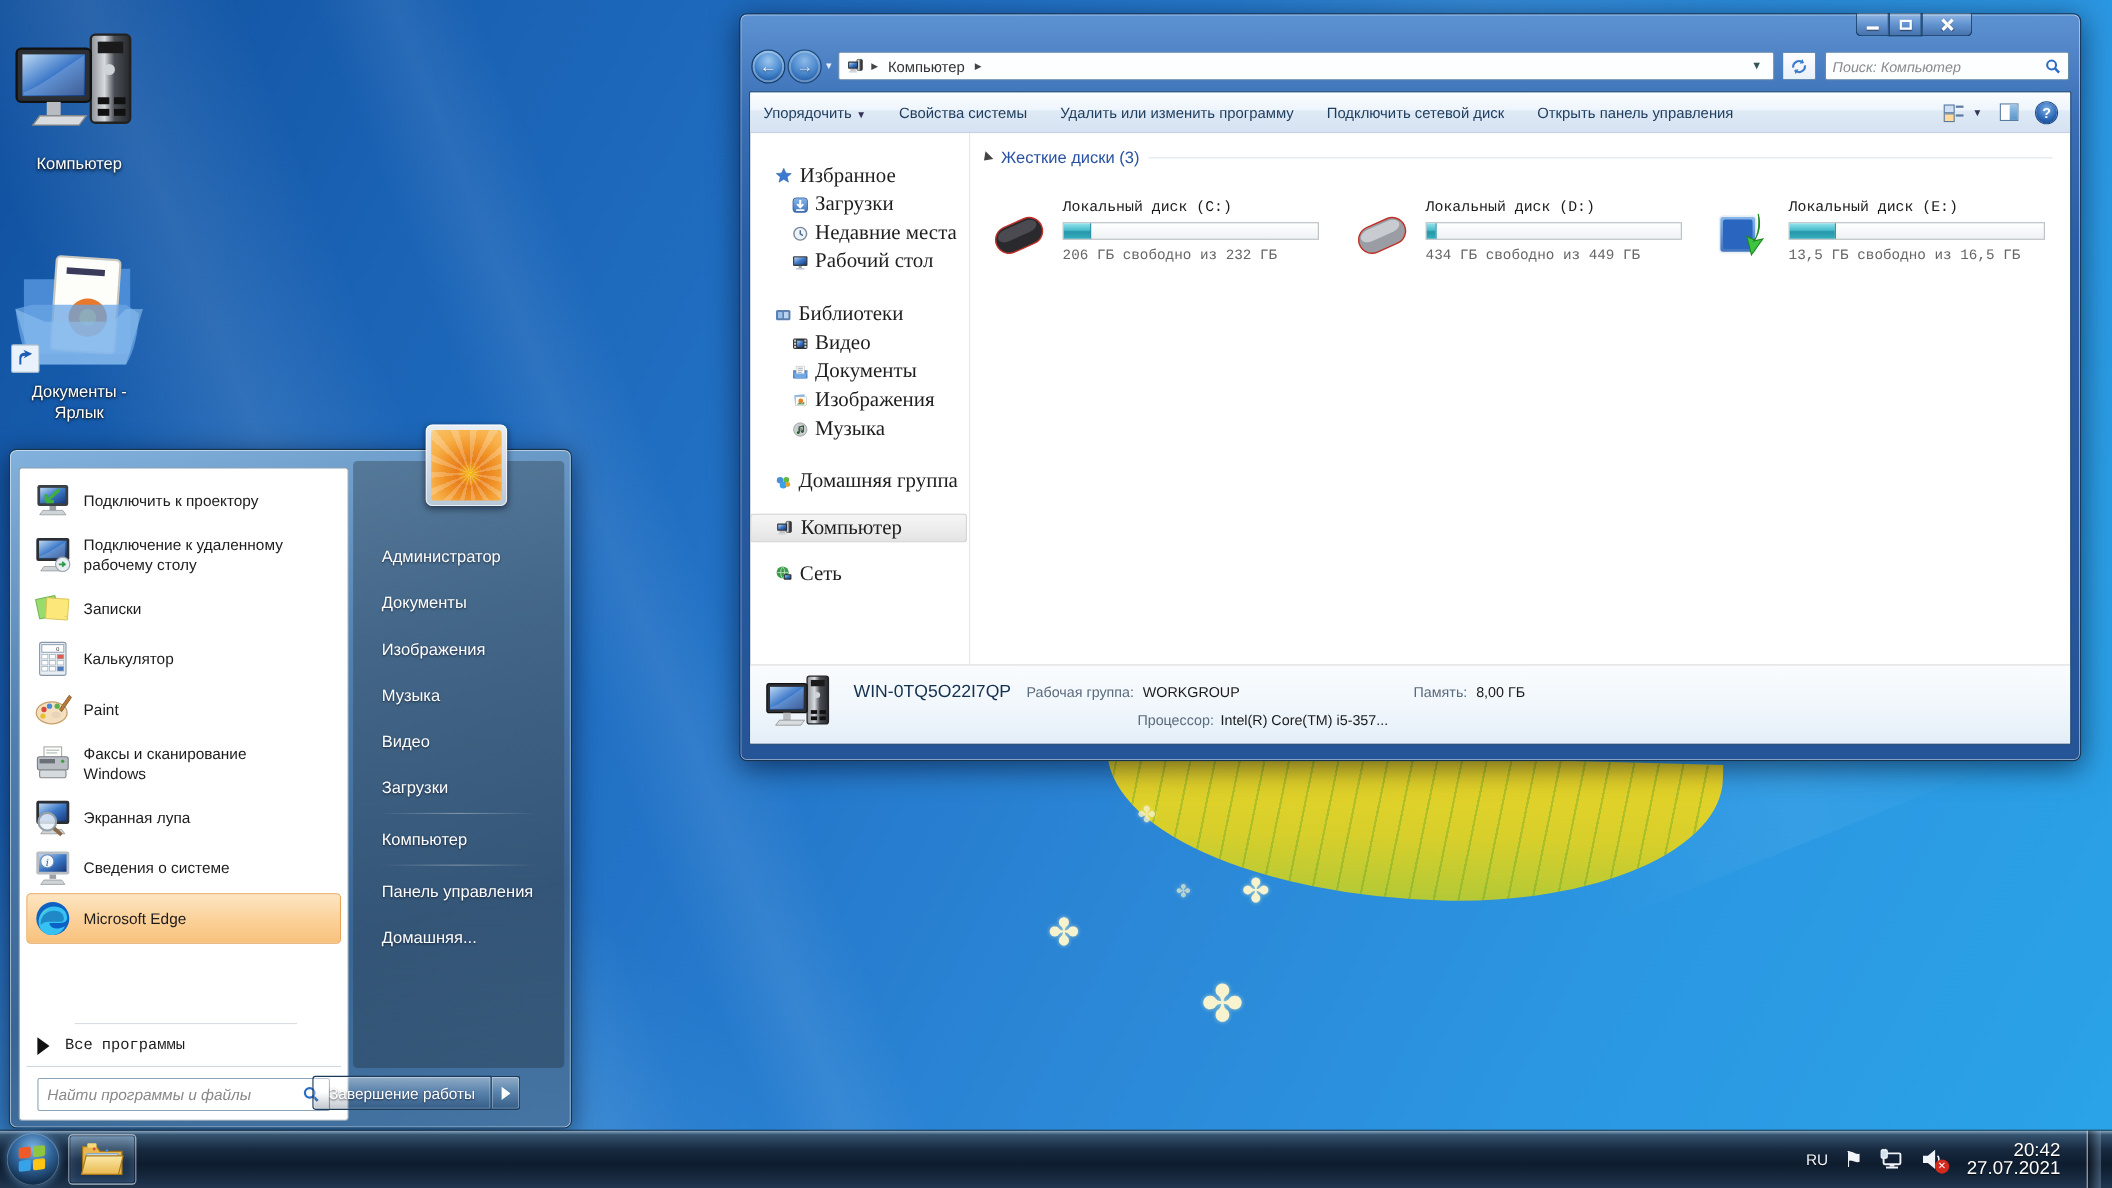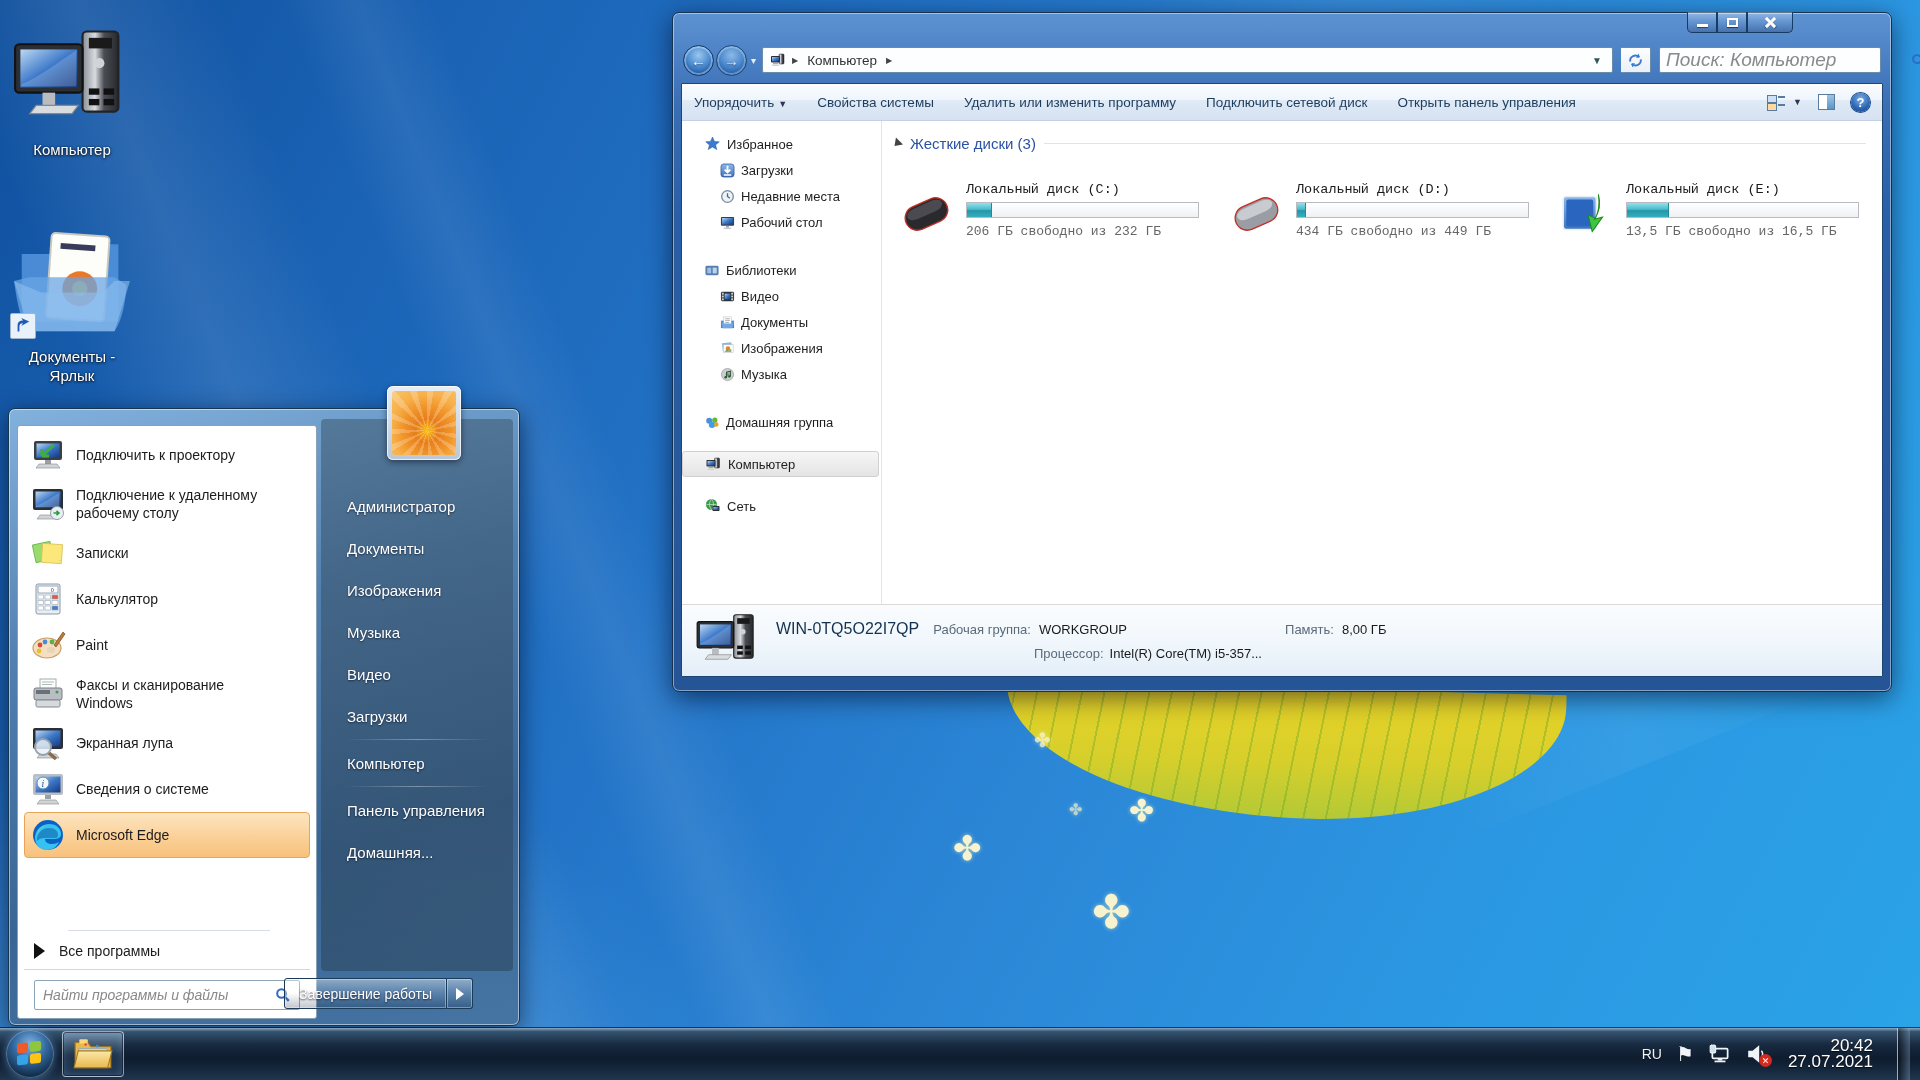--- a/index.html
+++ b/index.html
@@ -59,21 +59,21 @@
   .addr { flex:1; height:26px; background:#fdfeff; border:1px solid #6a8cac; border-radius:2px;
     display:flex; align-items:center; padding:0 2px 0 6px; gap:5px; }
   .addr .crumbtxt { font-size:13.5px; color:#333; padding:0 4px; cursor:pointer; }
   .crumb-arr { font-size:8px; color:#444; cursor:pointer; }
   .addr .spacer { flex:1; }
   .addr-caret { font-size:10px; color:#355; padding:0 8px; cursor:pointer; }
   .refreshbtn { width:30px; height:26px; margin-left:2px; border:1px solid #6a8cac; border-left:none; border-radius:0 2px 2px 0;
     background:linear-gradient(180deg,#fefeff,#e8f0f8); display:flex; align-items:center; justify-content:center; cursor:pointer; margin-right:2px; }
   .searchbox { width:222px; height:26px; background:#fdfeff; border:1px solid #6a8cac; border-radius:2px;
     display:flex; align-items:center; padding:0 6px; flex:none; }
-  .searchbox input { border:none; outline:none; flex:1; font-size:19px; color:#701a75; background:transparent;
+  .searchbox input { border:none; outline:none; flex:1; font-size:13px; color:#701a75; background:transparent;
     font-family:"Liberation Sans","DejaVu Sans",sans-serif; }
   .searchbox input::placeholder { font-style:italic; color:#8a8a8a; }
 
   .winbody { background:#fff; height:594px; border:1px solid #1d466f; border-radius:1px; display:flex; flex-direction:column; overflow:hidden; }
   .toolbar { height:37px; background:linear-gradient(180deg,#fbfdfe 0%,#eef5fc 45%,#dfeaf6 46%,#d6e2f2 100%);
     border-bottom:1px solid #c3d1e2; display:flex; align-items:center; padding:0 12px; gap:30px; font-size:13.5px; color:#1e3c5c; }
   .tbitem { cursor:pointer; white-space:nowrap; }
   .tb-caret { font-size:9px; color:#335; margin-left:4px; }
   .tbright { margin-left:auto; display:flex; align-items:center; gap:16px; }
   .viewsbtn { display:flex; align-items:center; gap:4px; cursor:pointer; }
@@ -81,21 +81,21 @@
   .views-ico::before { content:""; position:absolute; left:0; top:1px; width:8px; height:6px; background:#cfe0f2; border:1px solid #5a7ba0; }
   .views-ico::after { content:""; position:absolute; left:0; top:9px; width:8px; height:6px; background:#ffd9a0; border:1px solid #5a7ba0; }
   .views-lines { position:absolute; left:11px; top:2px; width:7px; height:2px; background:#5a7ba0; box-shadow:0 8px 0 #5a7ba0; }
   .prevpane-ico { width:17px; height:16px; border:1px solid #5a7ba0; background:#fff; position:relative; cursor:pointer; }
   .prevpane-ico::after { content:""; position:absolute; right:0; top:0; width:7px; height:14px; background:linear-gradient(180deg,#9cc6e8,#5a94c8); }
   .helpbtn { width:19px; height:19px; border-radius:50%; cursor:pointer;
     background:radial-gradient(circle at 50% 32%,#7fb2e8,#2a64b4 60%,#16407e); color:#fff; font-size:13px; font-weight:bold;
     display:flex; align-items:center; justify-content:center; box-shadow:0 0 0 1px #1a4a86; }
 
   .mainrow { flex:1; display:flex; min-height:0; }
-  .sidebar { width:204px; border-right:1px solid #e4e4e4; padding-top:10px; font-size:13px; color:#1e1e1e; }
+  .sidebar { width:204px; border-right:1px solid #e4e4e4; padding-top:26px; font-size:19px; color:#1e1e1e;font-family:Liberation Serif, serif; }
   .sb-item { height:26px; display:flex; align-items:center; gap:6px; padding-left:22px; cursor:pointer; }
   .sb-item.child { padding-left:38px; }
   .sb-item.sel { background:linear-gradient(180deg,#f6f6f6,#e4e4e4); border:1px solid #d0d0d0; border-radius:3px; margin-right:2px; }
   .sb-gap { height:22px; }
   .sb-gap-sm { height:16px; }
 
   .content { flex:1; padding:14px 10px 0 10px; position:relative; }
   .grouphdr { display:flex; align-items:center; gap:8px; }
   .tri { width:0; height:0; border-left:5px solid transparent; border-right:5px solid transparent; border-top:7px solid #444; transform:rotate(45deg); cursor:pointer; }
   .grouphdr .gh-label { font-size:15px; color:#2a52a2; cursor:pointer; white-space:nowrap; }
@@ -124,21 +124,21 @@
     border:1px solid #16354f; border-radius:7px;
     box-shadow:0 0 0 1px rgba(255,255,255,.5) inset, 0 6px 24px rgba(0,0,20,.55); }
   .sm-left { position:absolute; left:8px; top:16px; width:300px; height:594px; background:#fff;
     border:1px solid #8aa0b4; border-radius:3px; display:flex; flex-direction:column; padding:6px 6px 8px 6px; }
   .sm-item { display:flex; align-items:center; gap:10px; padding:4px 6px; border-radius:4px; cursor:pointer;
     font-size:14px; color:#1c1c1c; min-height:46px; }
   .sm-item .txt { line-height:18px; }
   .sm-item.hl { background:linear-gradient(180deg,#fde5c2 0%,#fbd29b 50%,#f8c17c 100%); border:1px solid #e8a558; padding:0 5px; }
   .sm-flex { flex:1; }
   .sm-sep { height:1px; background:#d8dde3; margin:4px 40px 4px 44px; }
-  .allprog { display:flex; align-items:center; gap:14px; padding:8px 6px 8px 10px; font-size:14px; color:#1c1c1c; cursor:pointer; }
+  .allprog { display:flex; align-items:center; gap:14px; padding:8px 6px 8px 10px; font-size:14px; color:#1c1c1c; cursor:pointer;font-family:Liberation Mono, monospace; }
   .allprog .arrow { width:0; height:0; border-top:8px solid transparent; border-bottom:8px solid transparent; border-left:11px solid #111; }
   .sm-sep2 { height:1px; background:#cfd6dd; margin:2px 0 10px 0; }
   .sm-search { height:30px; border:1px solid #8ea4b8; border-radius:2px; background:#fff; display:flex; align-items:center; padding:0 8px; margin:0 10px; }
   .sm-search input { flex:1; border:none; outline:none; font-size:14px; color:#333; background:transparent;
     font-family:"Liberation Sans","DejaVu Sans",sans-serif; }
   .sm-search input::placeholder { font-style:italic; color:#888; }
 
   .sm-right { position:absolute; left:312px; top:10px; width:192px; height:552px;
     background:linear-gradient(180deg, rgba(62,88,110,.55) 0%, rgba(42,66,88,.55) 100%); border-radius:4px; padding-top:66px; }
   .avatar { position:absolute; left:66px; top:-33px; width:74px; height:74px; border-radius:6px; cursor:pointer;

